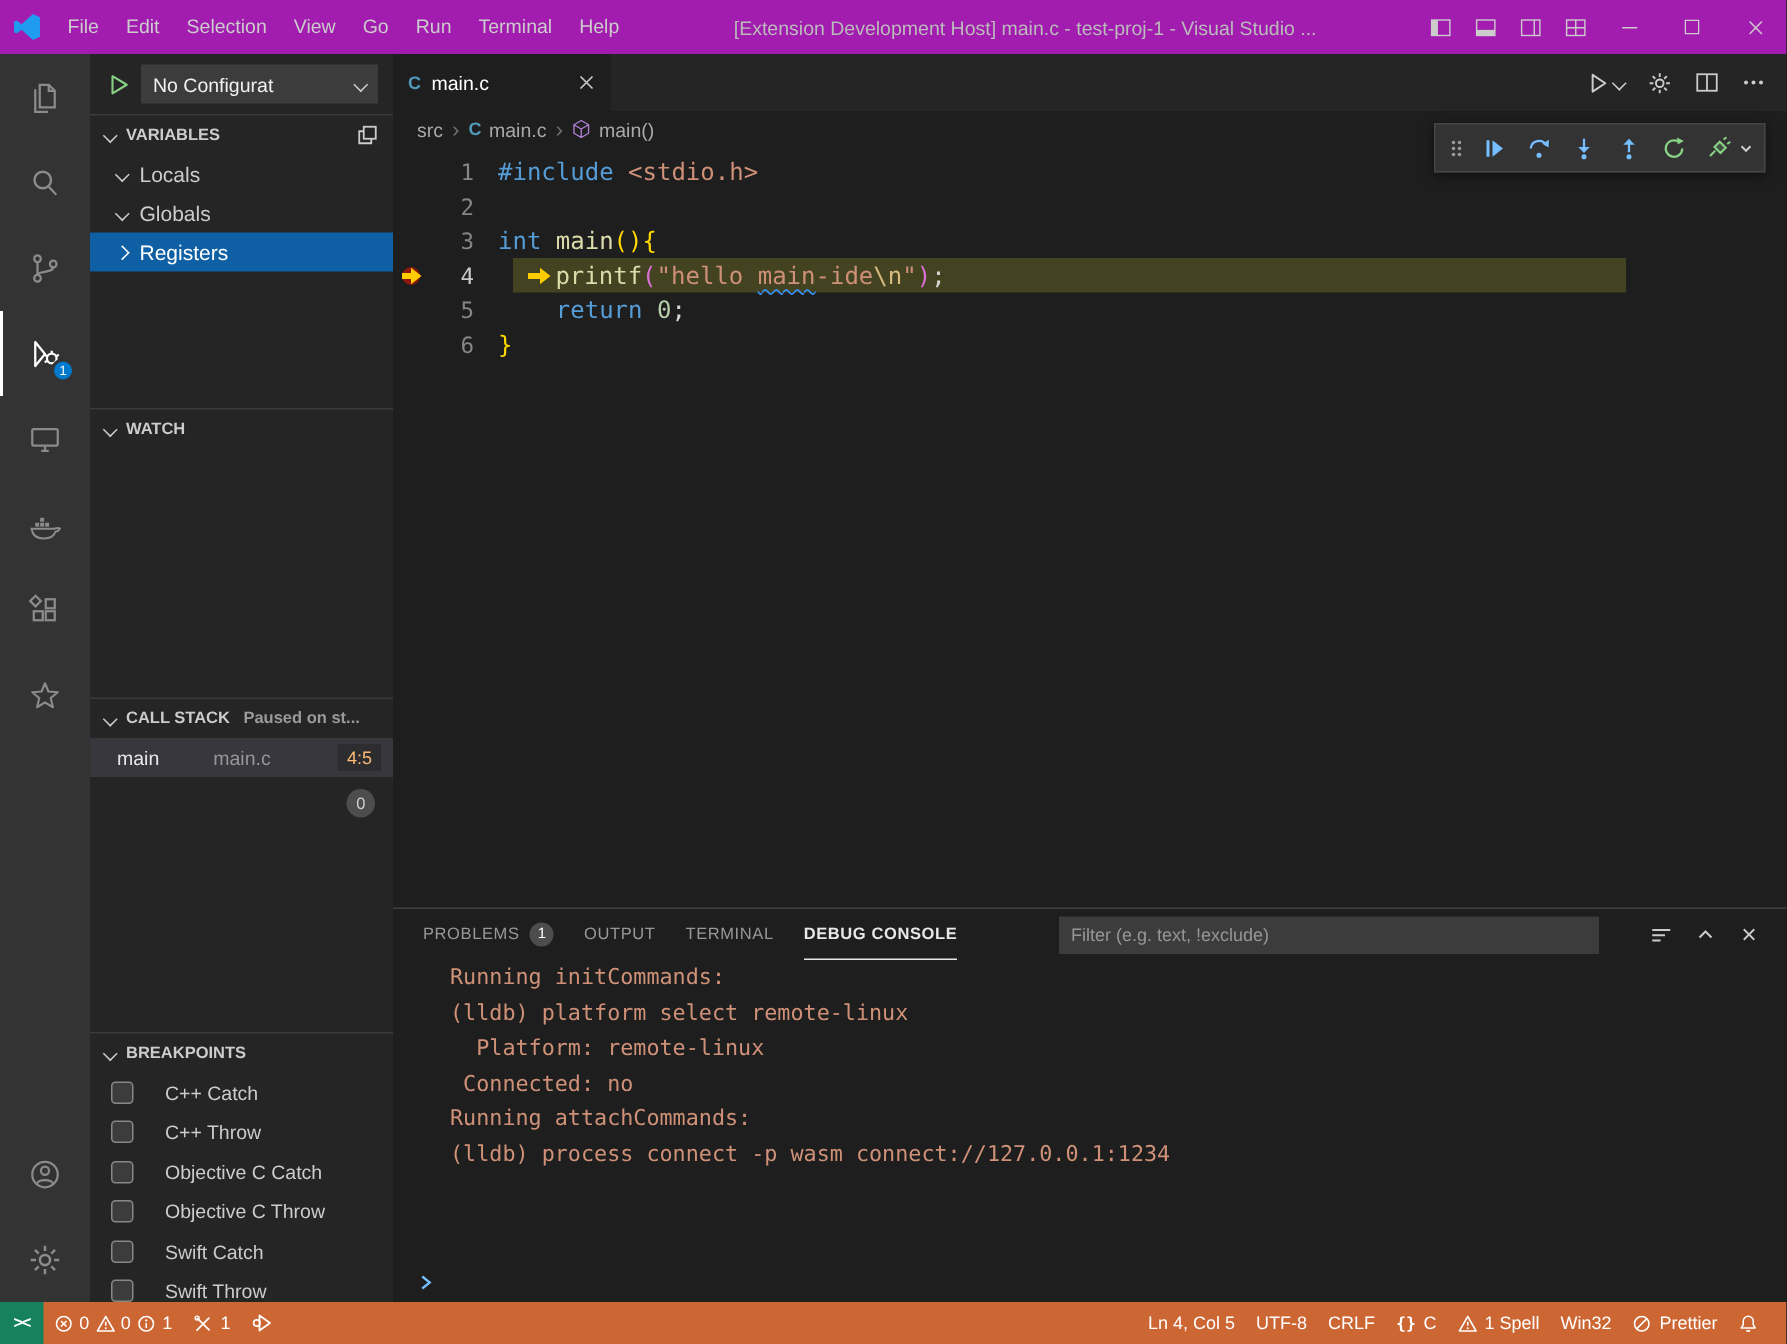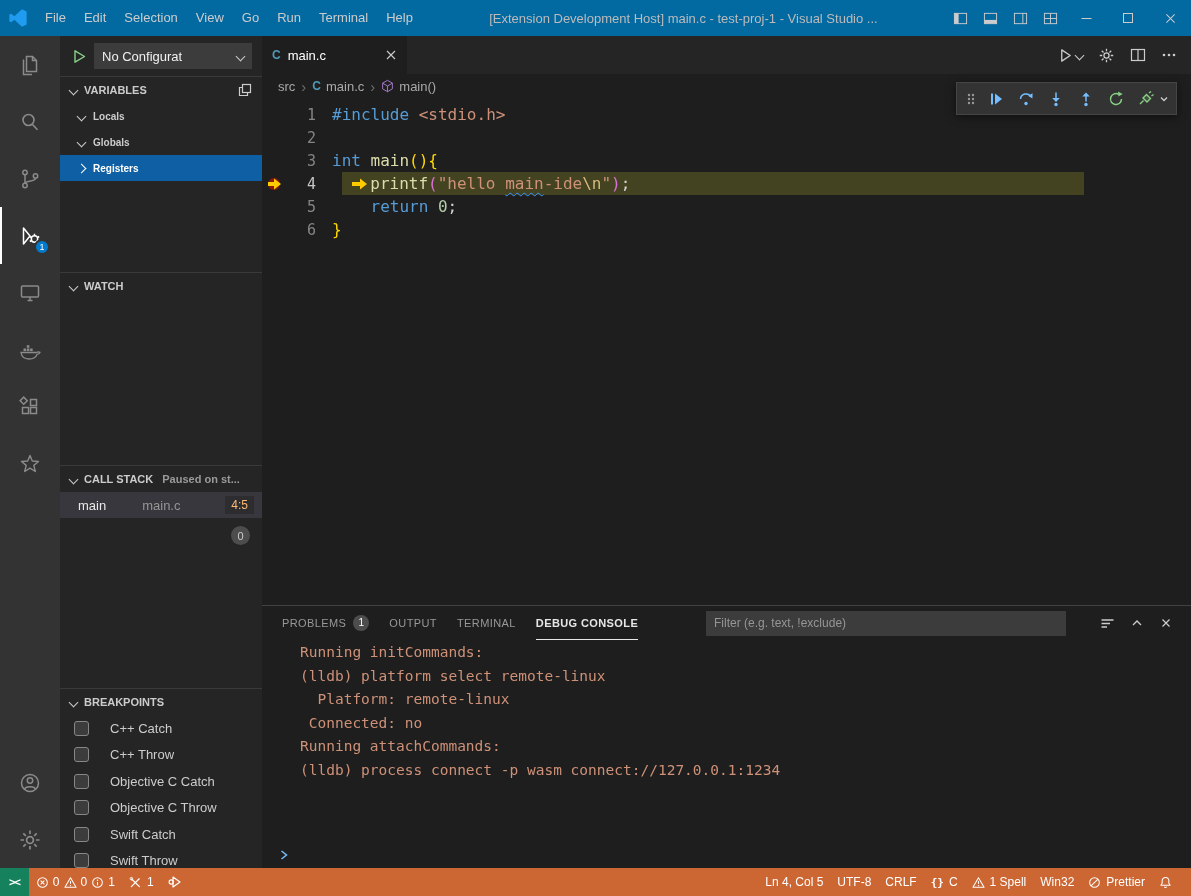--- a/index.html
+++ b/index.html
@@ -1,21 +1,21 @@
 <!DOCTYPE html>
 <html><head>
 <meta charset="utf-8">
 <style>
   * { margin:0; padding:0; box-sizing:border-box; }
   html,body { width:1191px; height:896px; overflow:hidden; }
   body { background:#1E1E1E; font-family:"Liberation Sans",sans-serif; color:#CCCCCC; }
   .window { width:1191px; height:896px; display:flex; flex-direction:column; }
 
   
-  .titlebar { height:36px; background:#0369a1; display:flex; align-items:center; flex:none; }
+  .titlebar { height:36px; background:#a21caf; display:flex; align-items:center; flex:none; }
   .logo { width:36px; display:flex; justify-content:center; align-items:center; }
   .menubar { display:flex; height:100%; align-items:center; }
   .menu-item { padding:0 9px; font-size:13px; color:#CCCCCC; line-height:36px; cursor:default; }
   .tb-title { flex:1; text-align:center; font-size:13px; color:#BBBBBB; white-space:nowrap; overflow:hidden; }
   .tb-controls { display:flex; height:100%; align-items:center; }
   .layout-icon { width:30px; height:100%; display:flex; align-items:center; justify-content:center; }
   .win-btn { width:42px; height:100%; display:flex; align-items:center; justify-content:center; }
 
   
   .main { flex:1; display:flex; min-height:0; }
@@ -37,21 +37,21 @@
   .sec { overflow:hidden; border-top:1px solid rgba(204,204,204,0.13); display:flex; flex-direction:column; }
   .sec-variables { height:196px; flex:none; }
   .sec-watch { height:193px; flex:none; }
   .sec-callstack { height:223px; flex:none; }
   .sec-breakpoints { flex:1; }
   .section-header { height:26px; flex:none; display:flex; align-items:center; padding:0 10px; gap:7px; font-size:11px; font-weight:700; color:#CCCCCC; }
   .sec-action { margin-left:auto; display:flex; }
   .tree-row { height:26px; flex:none; display:flex; align-items:center; padding-left:18px; gap:8px; color:#CCCCCC; }
   .tree-row.selected { background:#0E5FA4; color:#FFFFFF;align-items:center; }
   .tree-row.selected .chev { border-color:#FFFFFF; }
-  .tree-row .tree-label { font-weight:700; font-size:10px; }
+  .tree-row .tree-label { font-weight:400; font-size:14px; }
   .cs-status { font-size:11px; font-weight:700; color:#9A9A9A; margin-left:2px; white-space:nowrap; overflow:hidden; }
   .cs-row { height:26px; flex:none; background:#37373D; display:flex; align-items:center; padding:0 8px 0 18px; }
   .cs-name { color:#E8E8E8; }
   .cs-file { color:#969696; margin-left:36px; }
   .cs-pos { margin-left:auto; color:#fdba74; font-size:12px; background:#2D2D30; padding:2px 6px; }
   .cs-badge-row { display:flex; justify-content:flex-end; padding:8px 12px 0 0; }
   .cs-badge { width:19px; height:19px; border-radius:50%; background:#4D4D4D; color:#CCCCCC; font-size:11px; display:flex; align-items:center; justify-content:center; }
   .bp-row { height:26.5px; flex:none; display:flex; align-items:center; padding-left:14px; gap:21px; }
   .checkbox { width:15px; height:15px; border:1px solid #878787; background:#3C3C3C; border-radius:3px; flex:none; }
   .bp-label { font-size:13px; color:#CCCCCC; }

